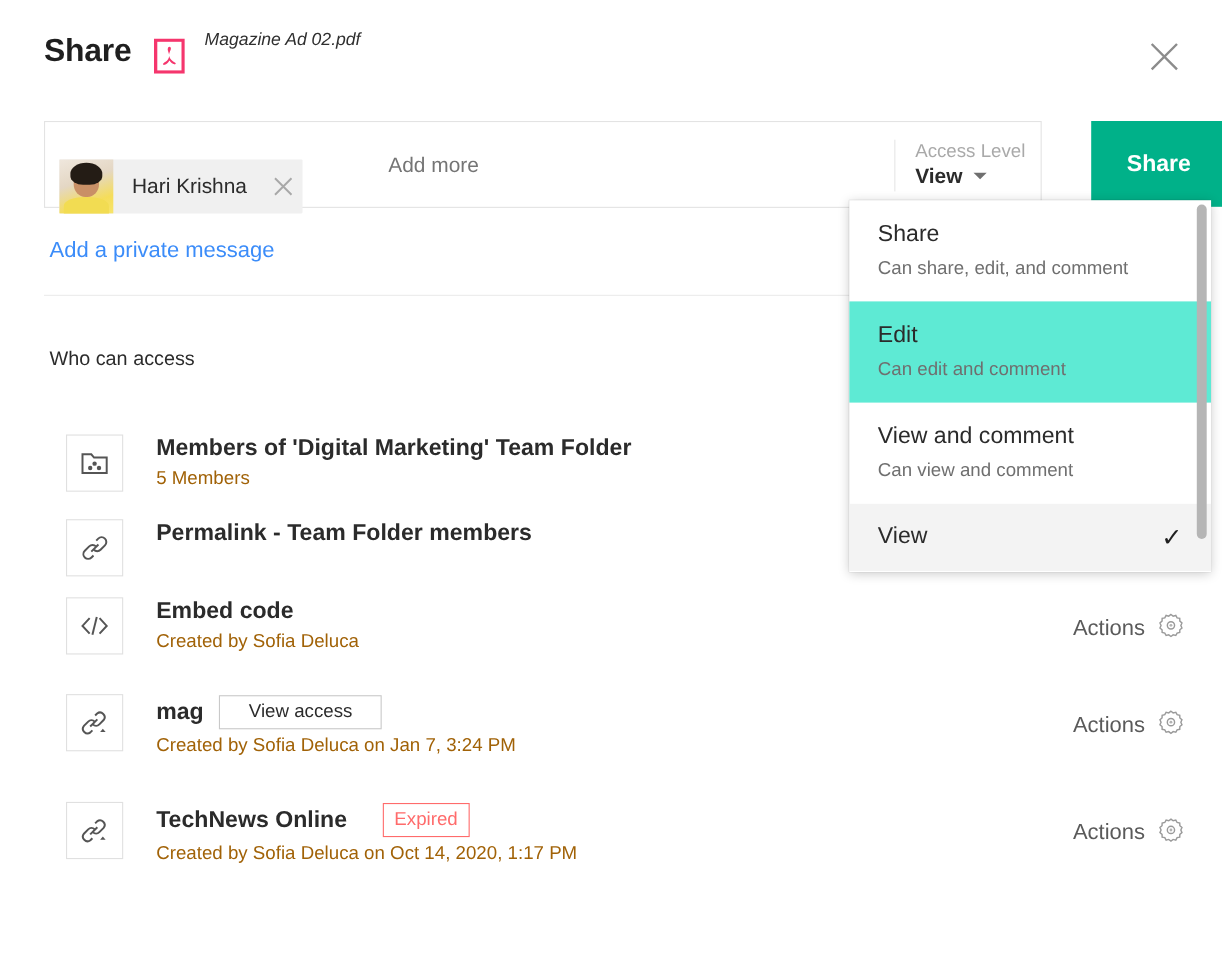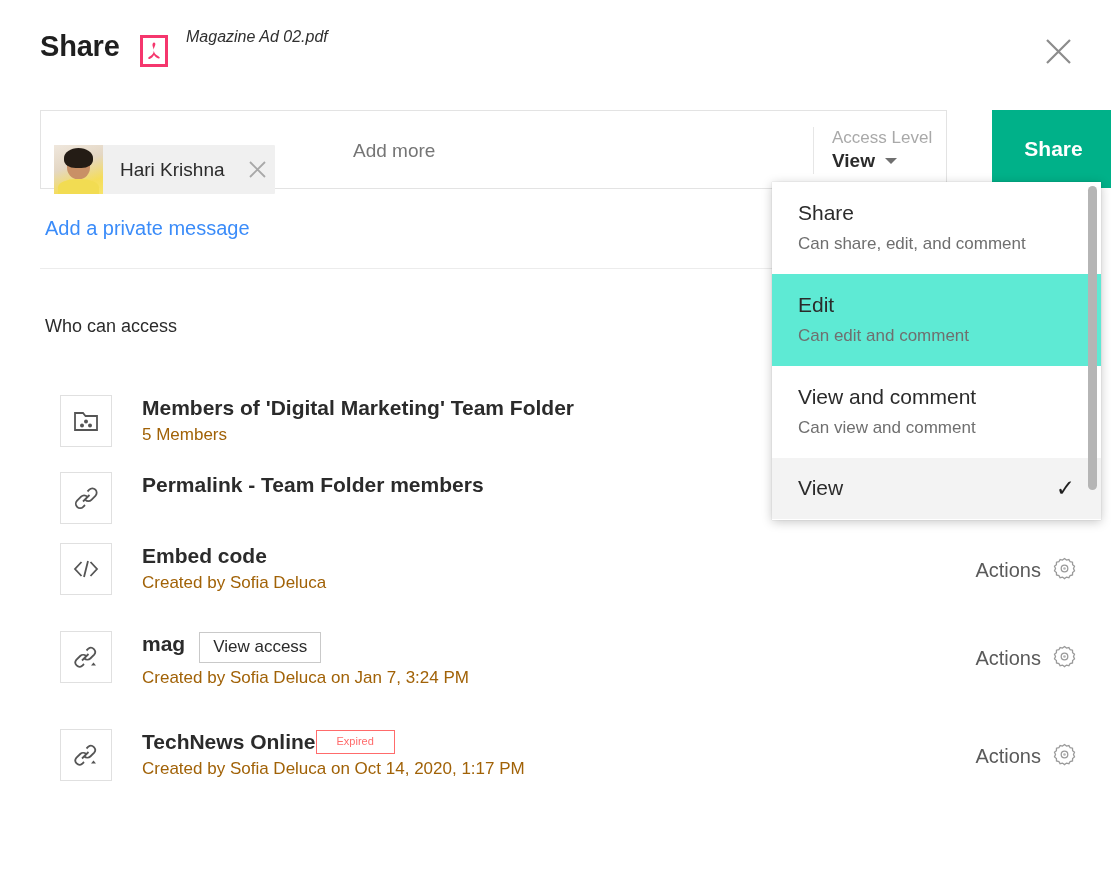--- a/index.html
+++ b/index.html
@@ -121,35 +121,35 @@
   .access-list {
     position:absolute; left:0; top:395px; width:1111px;
   }
   .row { position:relative; height:auto; margin-bottom:27px; }
   .row-icon {
     position:absolute; left:60px; top:0; width:52px; height:52px;
     border:1px solid #e0e0e0; background:#fff;
     display:flex; align-items:center; justify-content:center;
   }
   .row-body { margin-left:142px; padding-top:1px; }
-  .row-title-line { display:flex; }
+  .row-title-line { display:flex; align-items:center; }
   .row-title {
     font-size:21px; font-weight:bold; color:#2b2b2b; white-space:nowrap;
   }
   .row-sub {
     font-size:17px; color:#a16207; margin-top:5px; white-space:nowrap;
   }
   .badge-plain {
     margin-left:14px; border:1px solid #c9c9c9; color:#2b2b2b;
-    font-size:17px; padding:4px 13px 5px; background:#fff; cursor:pointer;
+    font-size:17px; padding:4px 26px 5px; background:#fff; cursor:pointer;
     font-weight:normal;
   }
   .badge-expired {
-    margin-left:0; border:1px solid #ff6b6b; color:#ff6b6b;
-    font-size:11px; padding:4px 20px 5px; background:#fff;
+    margin-left:32px; border:1px solid #ff6b6b; color:#ff6b6b;
+    font-size:17px; padding:4px 10px 5px; background:#fff;
     font-weight:normal;
   }
   .row-actions {
     position:absolute; right:34px; top:13px;
     display:flex; align-items:center; cursor:pointer;justify-content:flex-end;
   }
   .row-actions .ra-label { font-size:20px; color:#5a5a5a; margin-right:11px; }
 
   
   .dropdown {

